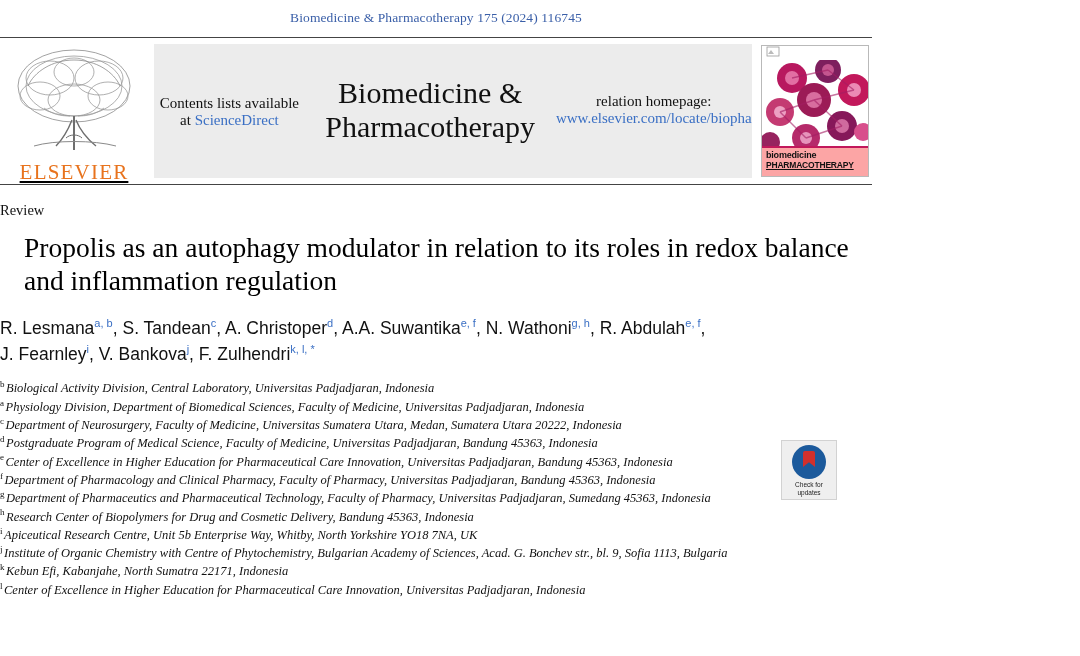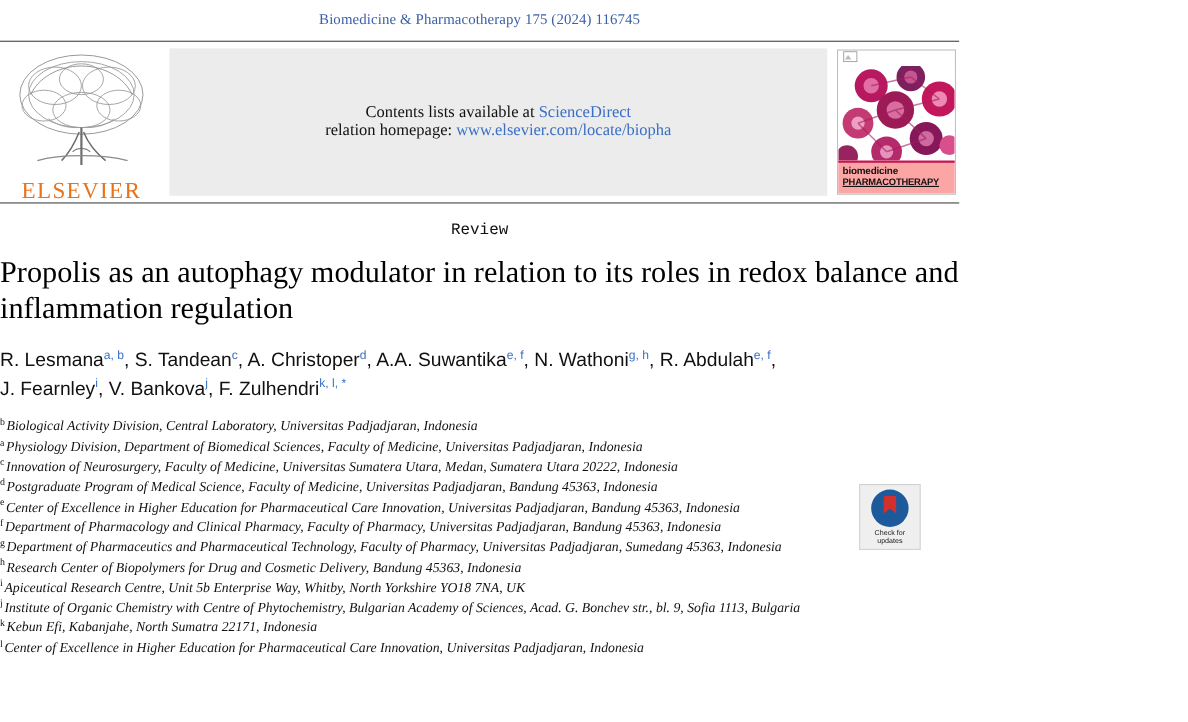--- a/index.html
+++ b/index.html
@@ -45,36 +45,37 @@
   .elsevier-block {
     width: 148px;
     flex: 0 0 148px;
     position: relative;
     display: flex;
     flex-direction: column;
     justify-content: flex-start;
     align-items: center;
     padding-top: 4px;
     box-sizing: border-box;
+    text-decoration: underline;
   }
   .tree-svg { display: block; }
   .elsevier-word {
     font-family: "Liberation Serif", serif;
     font-size: 21px;
     letter-spacing: 1.2px;
     color: #e8731d;
     font-weight: 400;
     margin-top: 1px;
   }
   .journal-block {
     flex: 1 1 auto;
     background: #ececec;
     margin: 6px 6px 6px 6px;
     display: flex;
-    flex-direction: column;
+    flex-direction: row;
     align-items: center;
     justify-content: center;
     text-align: center;
   }
   .contents-line {
     font-size: 15px;
     color: #111;
     margin-top: 2px;
   }
   .contents-line .sd-link {
@@ -155,34 +156,34 @@
     line-height: 10px;
     text-decoration: underline;
   }
 
   
   .article-head {
     position: relative;
     padding: 0 0 0 0;
   }
   .art-type {
-    font-family: Liberation Mono, monospace;
+    font-family: Liberation Serif, serif;
     font-size: 14.5px;
     color: #111;
     margin-top: 17px;
-    text-align: center;
   }
   .art-title {
     font-family: "Liberation Serif", serif;
     font-size: 27.5px;
     line-height: 33px;
     margin-top: 12px;
     color: #000;
     max-width: 930px;
     font-weight: 400;
+    padding-left: 24px;
   }
   .authors {
     font-family: "Liberation Sans", sans-serif;
     font-size: 17.5px;
     line-height: 26px;
     margin-top: 6px;
     color: #111;
     max-width: 950px;
   }
   .authors sup {
@@ -280,20 +281,21 @@
           </g>
         </svg>
       </span>
       <span class="elsevier-word">ELSEVIER</span>
     </div>
 
     <div class="journal-block">
       <div class="contents-line">
         <span>Contents lists available at </span><span class="sd-link">ScienceDirect</span>
       </div>
+      <div class="journal-title">Biomedicine &amp; Pharmacotherapy</div>
       <div class="homepage-line">
         <span>relation homepage: </span><span class="hp-link">www.elsevier.com/locate/biopha</span>
       </div>
     </div>
 
     <div class="cover-block">
       <div class="cover">
         <div class="cover-top">
           <svg width="14" height="11" viewBox="0 0 14 11" aria-hidden="true">
             <rect x="1" y="1" width="12" height="9" fill="none" stroke="#999" stroke-width="0.8"></rect>
@@ -356,21 +358,21 @@
         <span><span>R. Lesmana</span><sup>a, b</sup><span>, </span></span><span><span>S. Tandean</span><sup>c</sup><span>, </span></span><span><span>A. Christoper</span><sup>d</sup><span>, </span></span><span><span>A.A. Suwantika</span><sup>e, f</sup><span>, </span></span><span><span>N. Wathoni</span><sup>g, h</sup><span>, </span></span><span><span>R. Abdulah</span><sup>e, f</sup><span>,</span></span>
       </span><br>
       <span>
         <span><span>J. Fearnley</span><sup>i</sup><span>, </span></span><span><span>V. Bankova</span><sup>j</sup><span>, </span></span><span><span>F. Zulhendri</span><sup>k, l, *</sup></span>
       </span>
     </div>
 
     <div class="affils">
       <div class="affil"><sup>b</sup><span>Biological Activity Division, Central Laboratory, Universitas Padjadjaran, Indonesia</span></div>
       <div class="affil"><sup>a</sup><span>Physiology Division, Department of Biomedical Sciences, Faculty of Medicine, Universitas Padjadjaran, Indonesia</span></div>
-      <div class="affil"><sup>c</sup><span>Innovation of Neurosurgery, Faculty of Medicine, Universitas Sumatera Utara, Medan, Sumatera Utara 20222, Indonesia</span></div>
+      <div class="affil"><sup>c</sup><span>Department of Neurosurgery, Faculty of Medicine, Universitas Sumatera Utara, Medan, Sumatera Utara 20222, Indonesia</span></div>
       <div class="affil"><sup>d</sup><span>Postgraduate Program of Medical Science, Faculty of Medicine, Universitas Padjadjaran, Bandung 45363, Indonesia</span></div>
       <div class="affil"><sup>e</sup><span>Center of Excellence in Higher Education for Pharmaceutical Care Innovation, Universitas Padjadjaran, Bandung 45363, Indonesia</span></div>
       <div class="affil"><sup>f</sup><span>Department of Pharmacology and Clinical Pharmacy, Faculty of Pharmacy, Universitas Padjadjaran, Bandung 45363, Indonesia</span></div>
       <div class="affil"><sup>g</sup><span>Department of Pharmaceutics and Pharmaceutical Technology, Faculty of Pharmacy, Universitas Padjadjaran, Sumedang 45363, Indonesia</span></div>
       <div class="affil"><sup>h</sup><span>Research Center of Biopolymers for Drug and Cosmetic Delivery, Bandung 45363, Indonesia</span></div>
       <div class="affil"><sup>i</sup><span>Apiceutical Research Centre, Unit 5b Enterprise Way, Whitby, North Yorkshire YO18 7NA, UK</span></div>
       <div class="affil"><sup>j</sup><span>Institute of Organic Chemistry with Centre of Phytochemistry, Bulgarian Academy of Sciences, Acad. G. Bonchev str., bl. 9, Sofia 1113, Bulgaria</span></div>
       <div class="affil"><sup>k</sup><span>Kebun Efi, Kabanjahe, North Sumatra 22171, Indonesia</span></div>
       <div class="affil"><sup>l</sup><span>Center of Excellence in Higher Education for Pharmaceutical Care Innovation, Universitas Padjadjaran, Indonesia</span></div>
     </div>

